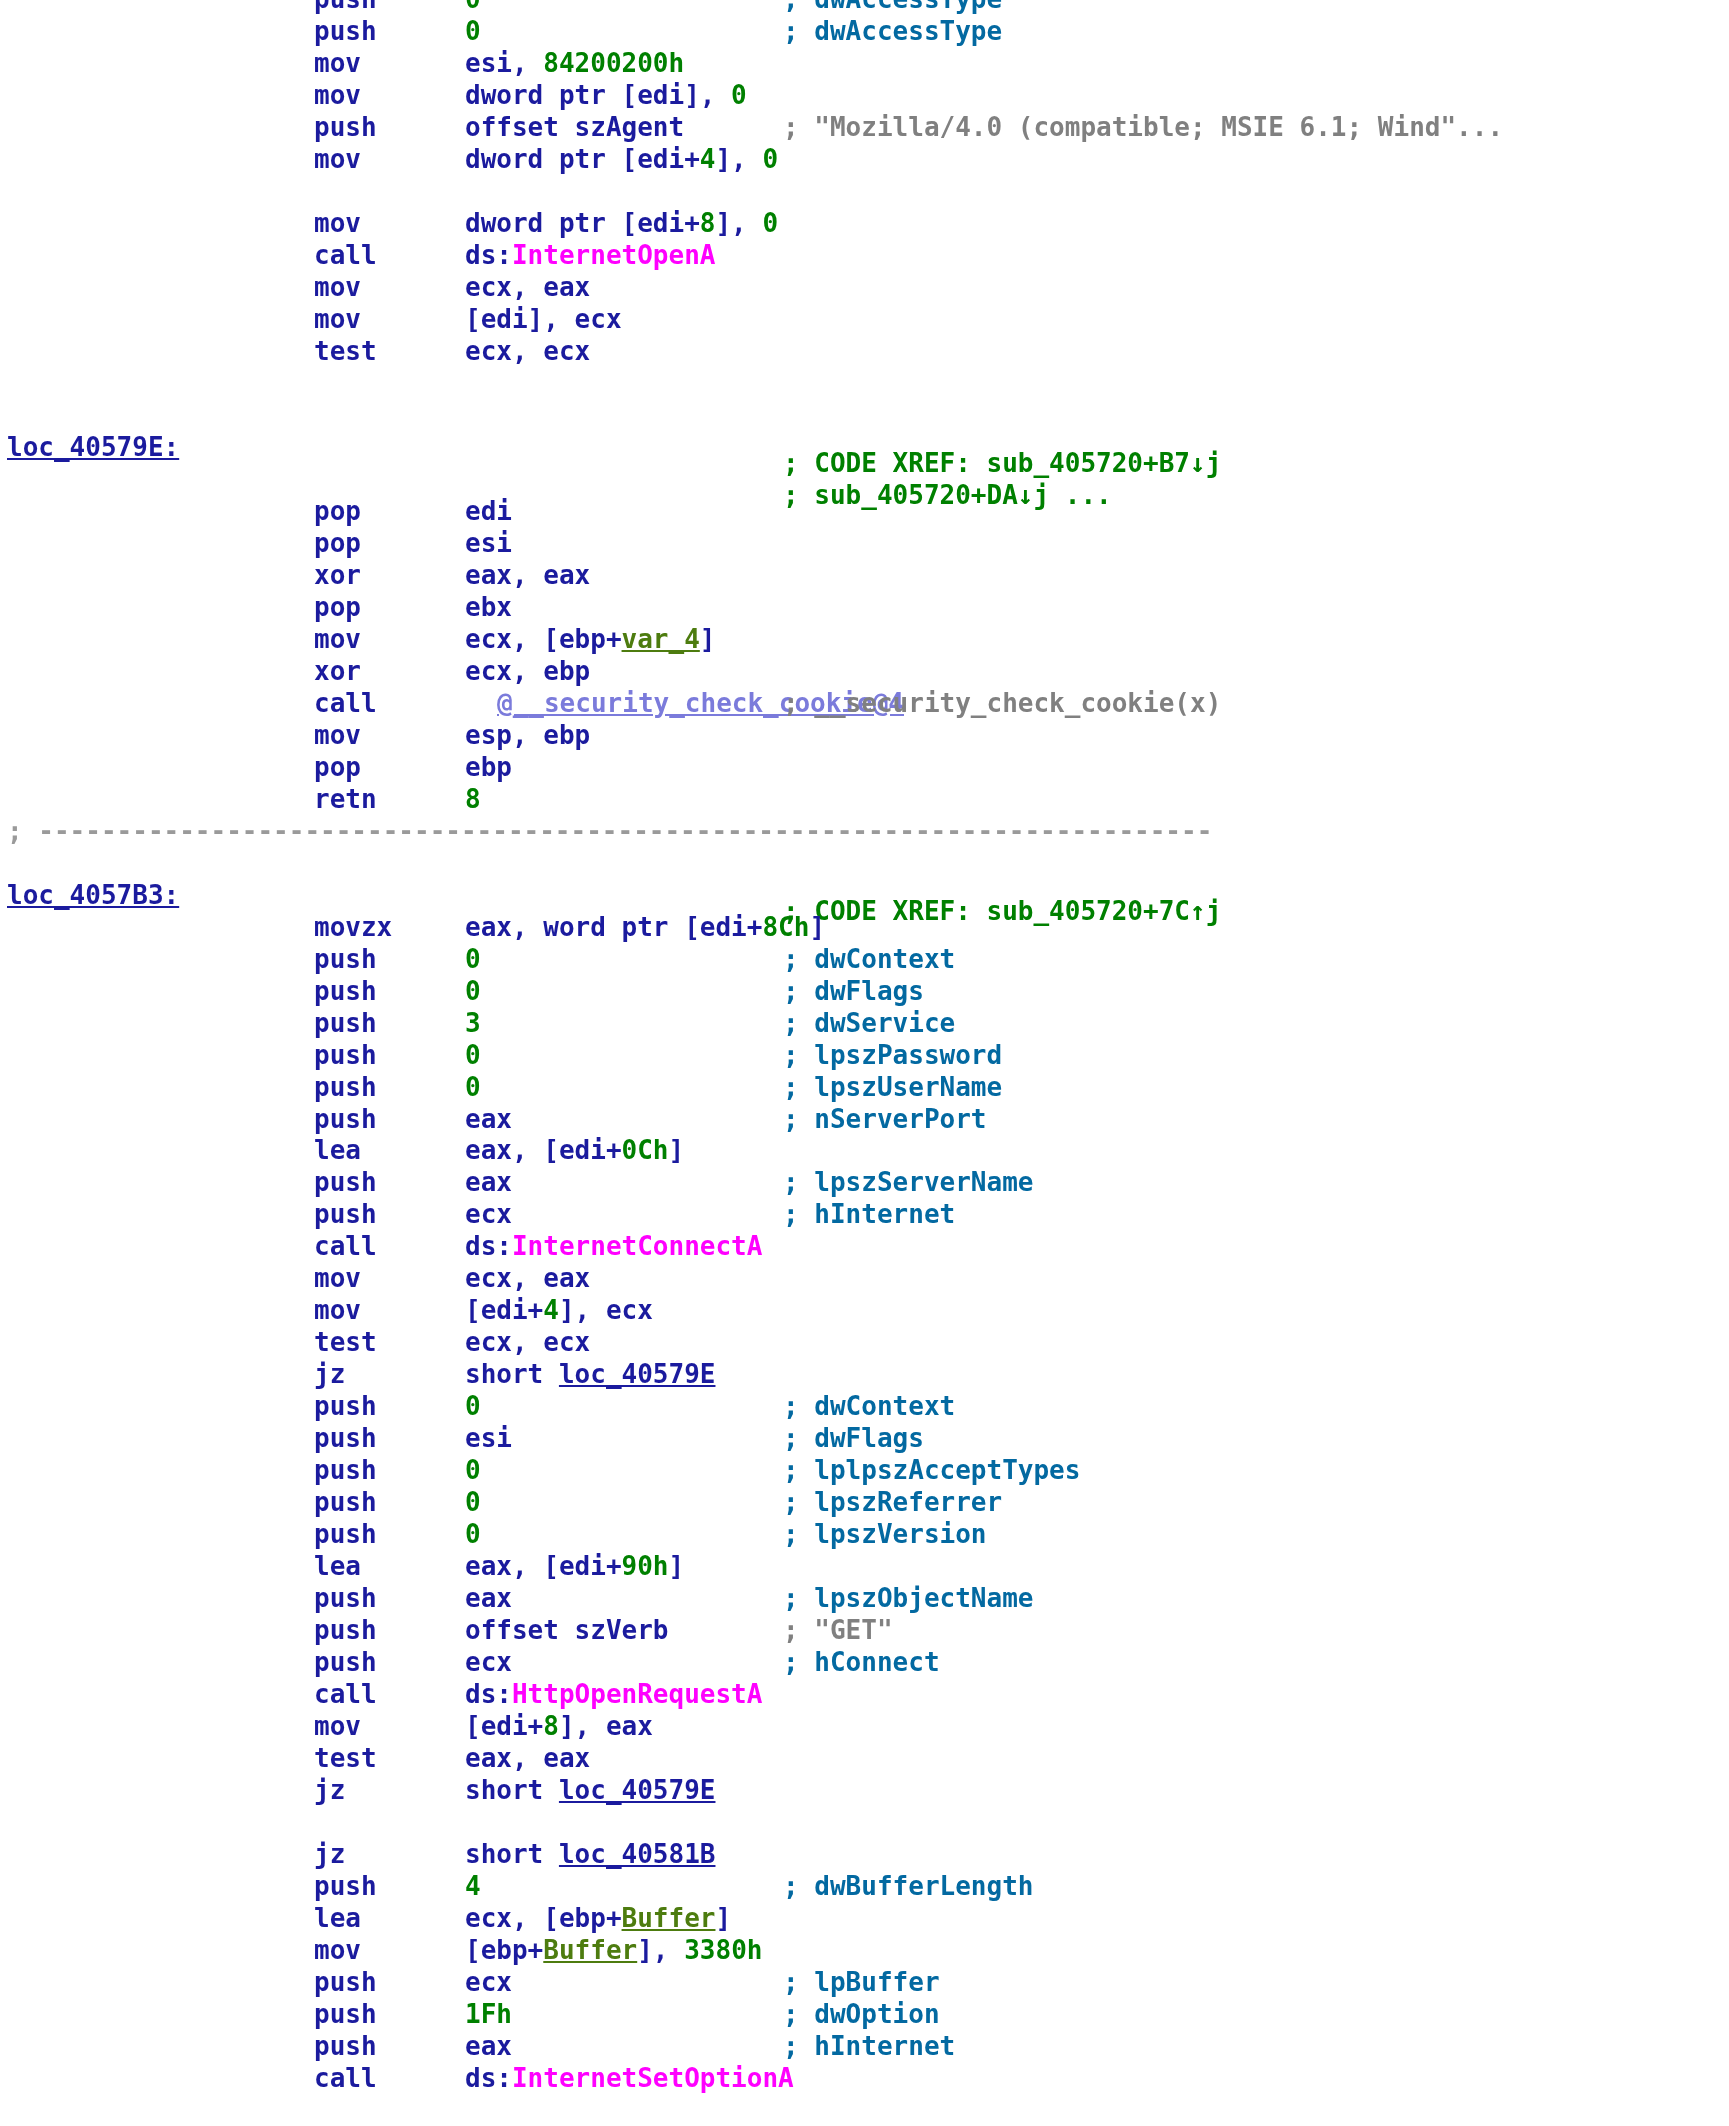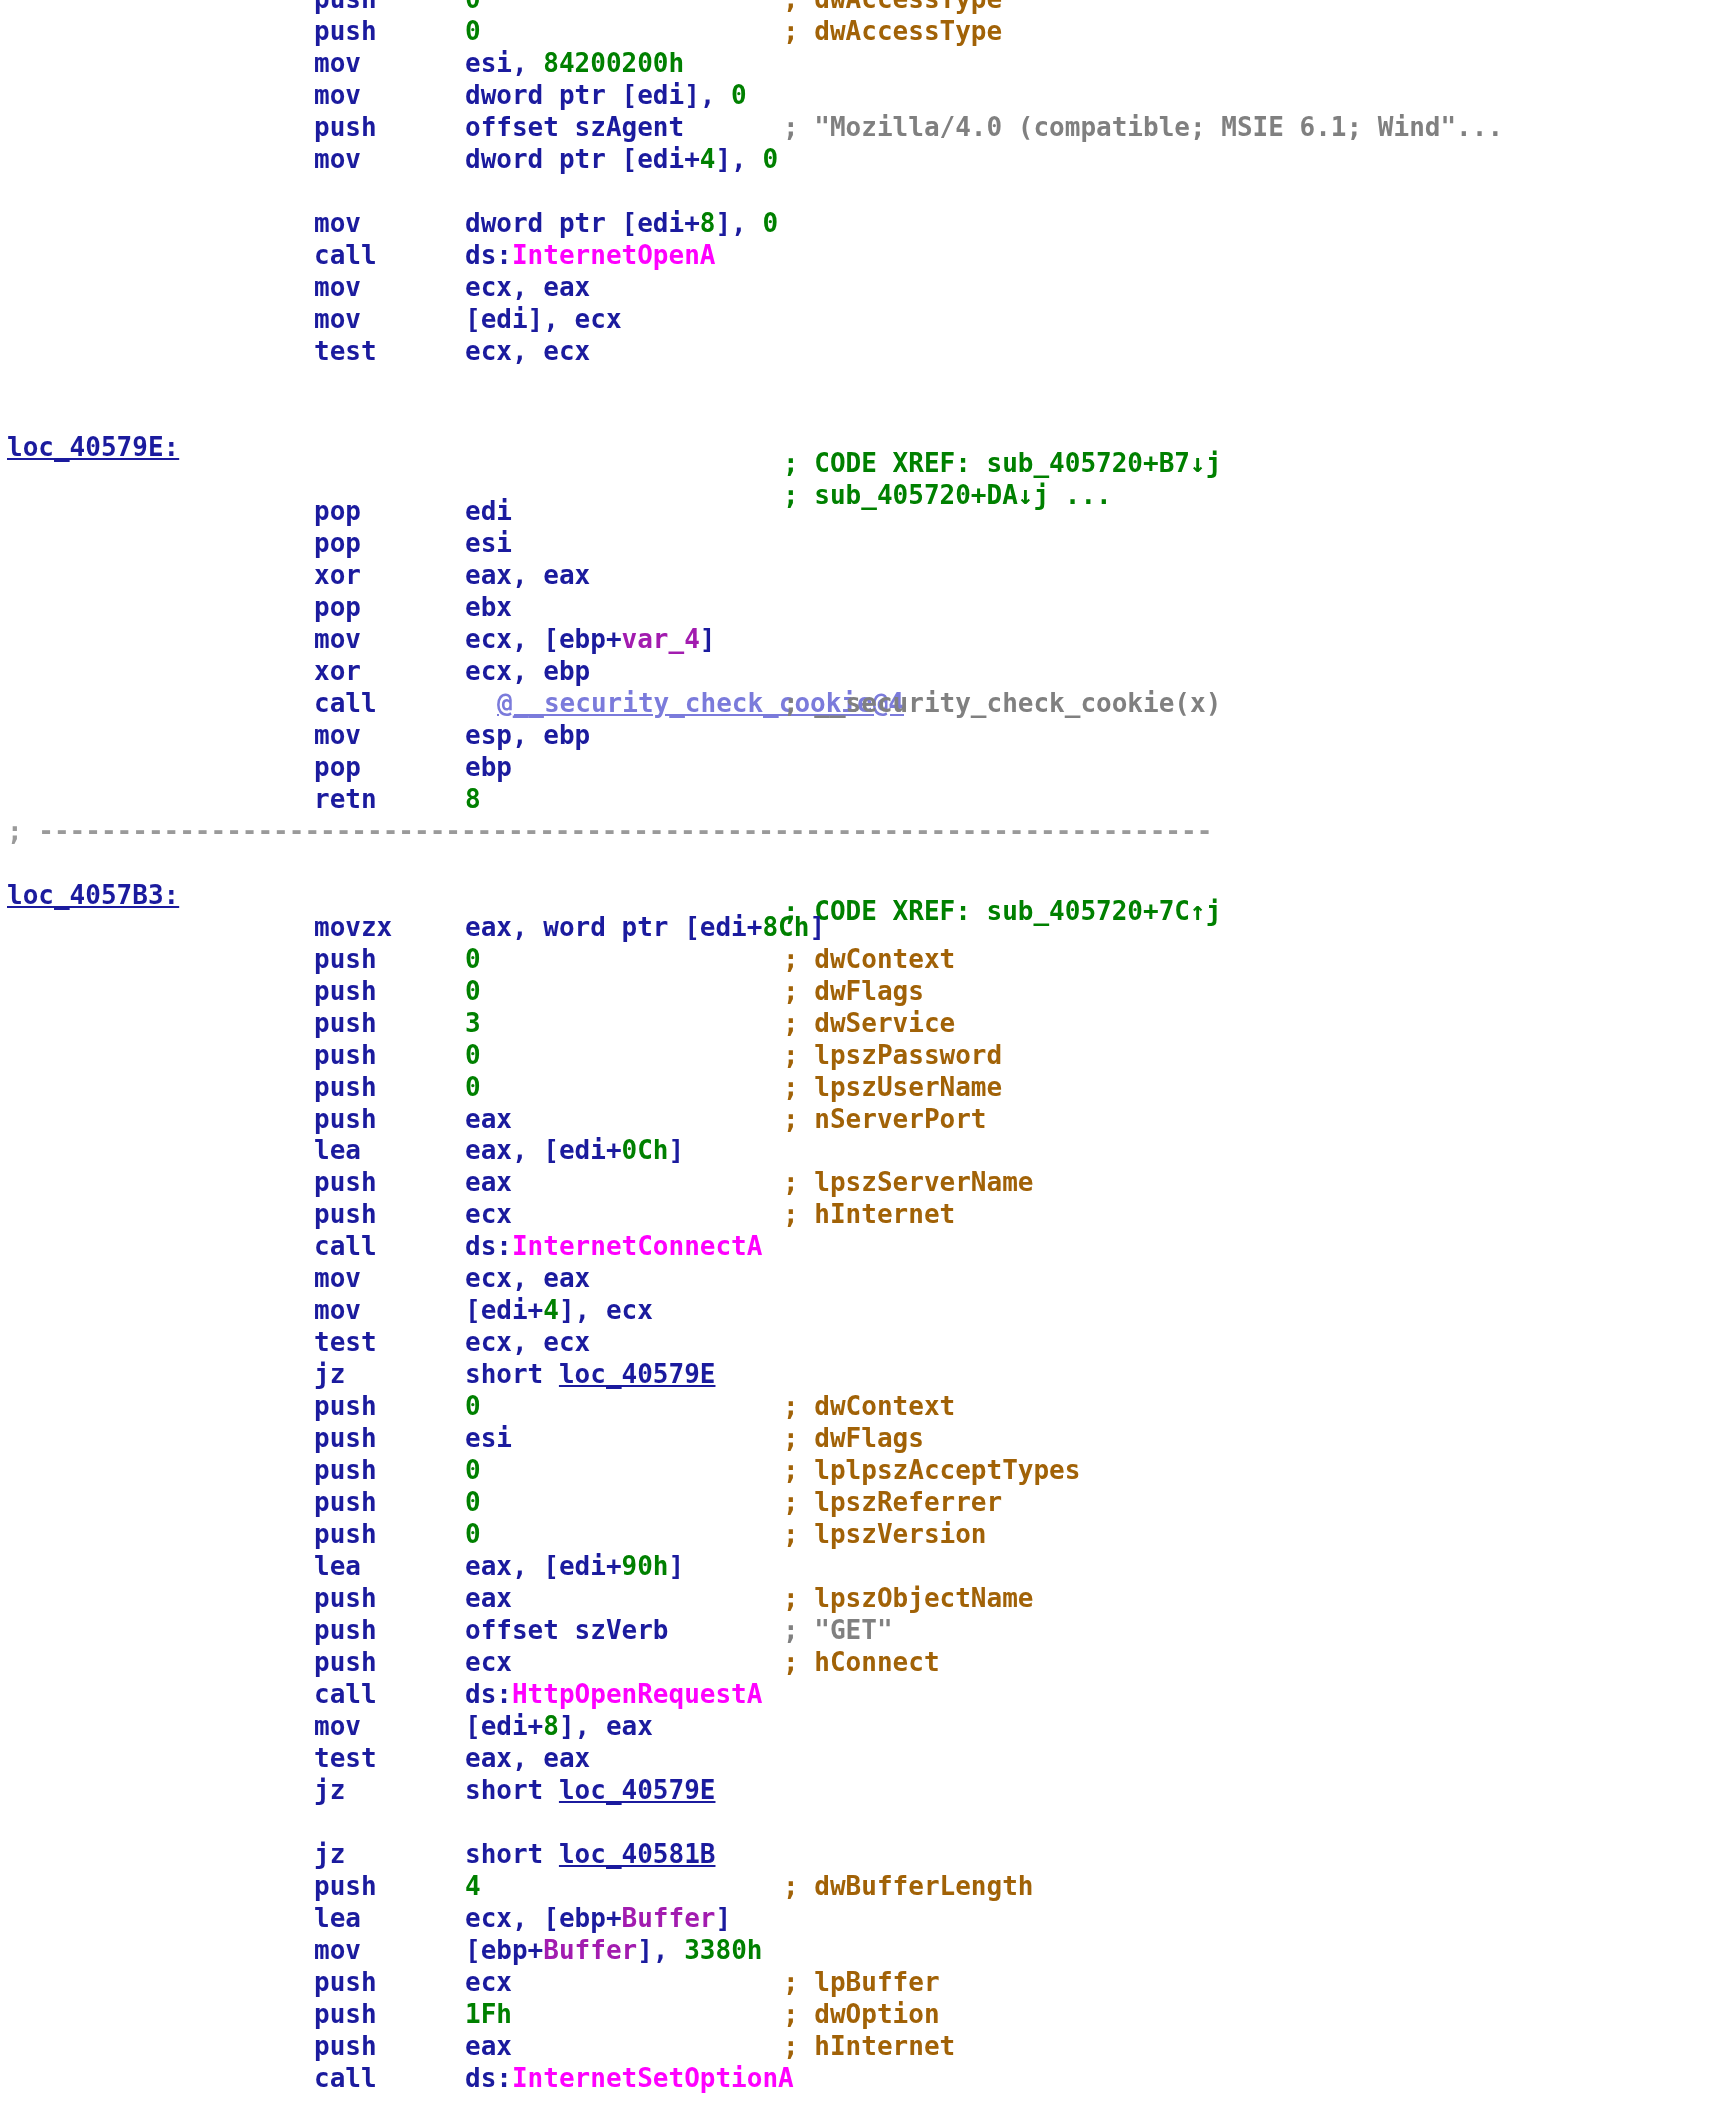--- a/index.html
+++ b/index.html
@@ -36,25 +36,25 @@
 
   
   .col-label   { position:absolute; left: 7px;  top:0; }
   .col-mnem    { position:absolute; left: 314px; top:0; }
   .col-ops     { position:absolute; left: 465px; top:0; }
   .col-cmt     { position:absolute; left: 783px; top:0; }
 
   
   .instr   { color: #1b1b9e; }
   .num     { color: #008000; }   
-  .stkvar  { color: #a21caf; }   
+  .stkvar  { color: #4d7c0f; text-decoration: underline; }   
   .loclbl  { color: #1b1b9e; text-decoration: underline; }
   .apiname { color: #ff00ff; }   
   .libfn   { color: #7b7bdb; text-decoration: underline; margin-left: 32px; } 
-  .cmt-param { color: #a16207; } 
+  .cmt-param { color: #0369a1; } 
   .cmt-xref  { color: #008000; margin-top: 16px; } 
   .cmt-str   { color: #808080; } 
   .cmt-plain { color: #808080; }
   .sep     { color: #9a9a9a; }
 </style>
 </head>
 <body>
 
 <div id="listing">
     <div class="row" style="position: absolute; left: 0px; top: -17.3px; width: 1729px;"><span class="col-mnem instr">push</span><span class="col-ops"><span class="num">0</span></span><span class="col-cmt cmt-param">; dwAccessType</span></div>

